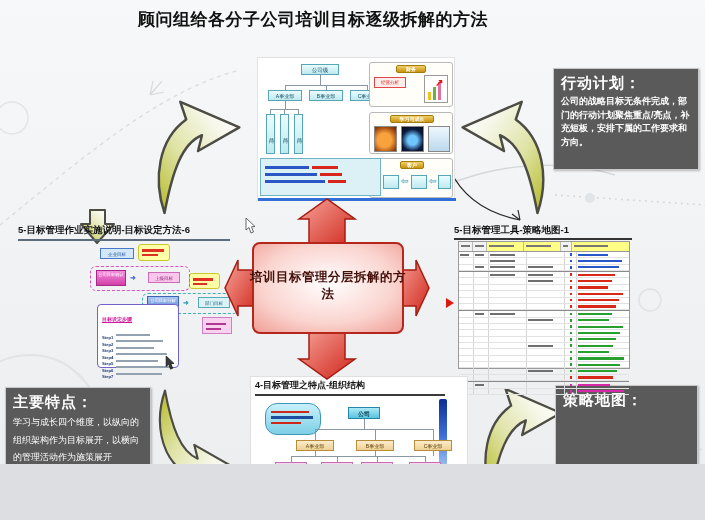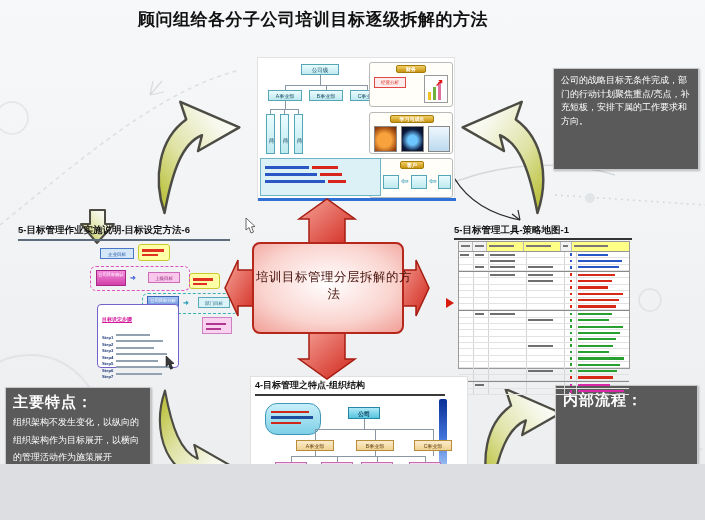--- a/index.html
+++ b/index.html
@@ -21,30 +21,30 @@
                letter-spacing:.5px;z-index:3;}
 
   
   .corner-box{background:#5a5a5a;border:1px solid #c9c9c9;padding:5px 7px;z-index:4;
               box-shadow:1px 1px 2px rgba(0,0,0,.25);}
   .corner-box .hd{font-size:15px;font-weight:bold;color:#fff;margin-bottom:2px;letter-spacing:1px;}
   .corner-box .bd{font-size:9px;color:#fff;}
   .box-tl{left:6px;top:70px;width:142px;height:88px;}
   .box-tl .bd{color:#ff4437;line-height:1.45;}
   .box-tr{left:553px;top:68px;width:146px;height:102px;}
-  .box-tr .bd{line-height:1.5;}
+  .box-tr .bd{line-height:1.5;font-weight:bold;}
   .box-bl{left:5px;top:387px;width:146px;height:98px;}
   .box-bl .bd{line-height:1.95;}
   .box-br{left:555px;top:385px;width:143px;height:100px;}
   .box-br .bd{line-height:1.95;}
 
   
   .cross-wrap{left:222px;top:197px;width:210px;height:185px;z-index:5;}
   .cross-label{left:250px;top:269px;width:156px;text-align:center;font-size:12.5px;
-               font-weight:normal;color:#45100a;z-index:6;letter-spacing:.5px;margin-left:6px;}
+               font-weight:bold;color:#45100a;z-index:6;letter-spacing:.5px;}
 
   
   .curve{z-index:3;}
   .q1{left:150px;top:88px;width:100px;height:128px;}
   .q2{left:452px;top:88px;width:100px;height:128px;transform:scaleX(-1);}
   .q3{left:150px;top:388px;width:92px;height:112px;transform:scaleY(-1);}
   .q4{left:478px;top:375px;width:92px;height:122px;}
   .yellow-down{left:80px;top:208px;width:36px;height:38px;z-index:3;}
 
   
@@ -193,28 +193,29 @@
     <path d="M620,470 C650,450 680,445 705,450" fill="none" stroke="#dfe1e4" stroke-width="1.5" stroke-dasharray="3 4"></path>
     <path d="M150,95 l12,-14 M150,95 l14,-3 M150,95 l3,-14" stroke="#d8dadd" stroke-width="1.2" fill="none"></path>
   </svg>
 
   <div class="abs navy-bar"></div>
   <div class="abs navy-wedge"></div>
 
   <div class="abs slide-title">顾问组给各分子公司培训目标逐级拆解的方法</div>
 
   <div class="abs corner-box box-tr">
+    <div class="hd">行动计划：</div>
     <div class="bd">公司的战略目标无条件完成，部门的行动计划聚焦重点/亮点，补充短板，安排下属的工作要求和方向。</div>
   </div>
   <div class="abs corner-box box-bl">
     <div class="hd">主要特点：</div>
-    <div class="bd">组织架构不发生变化，以纵向的组织架构作为目标展开，以横向的管理活动作为施策展开</div>
+    <div class="bd">学习与成长四个维度，以纵向的组织架构作为目标展开，以横向的管理活动作为施策展开</div>
   </div>
   <div class="abs corner-box box-br">
-    <div class="hd">内部流程：</div>
+    <div class="hd">策略地图：</div>
   </div>
 
   <svg class="abs curve q1" viewBox="0 0 100 130">
     <defs>
       <linearGradient id="ag" x1="0" y1="1" x2="1" y2="0">
         <stop offset="0" stop-color="#b4ba26"></stop>
           <stop offset="0.4" stop-color="#dfe3a6"></stop>
         <stop offset="0.75" stop-color="#f7f8ec"></stop>
           <stop offset="1" stop-color="#ffffff"></stop>
       </linearGradient>

